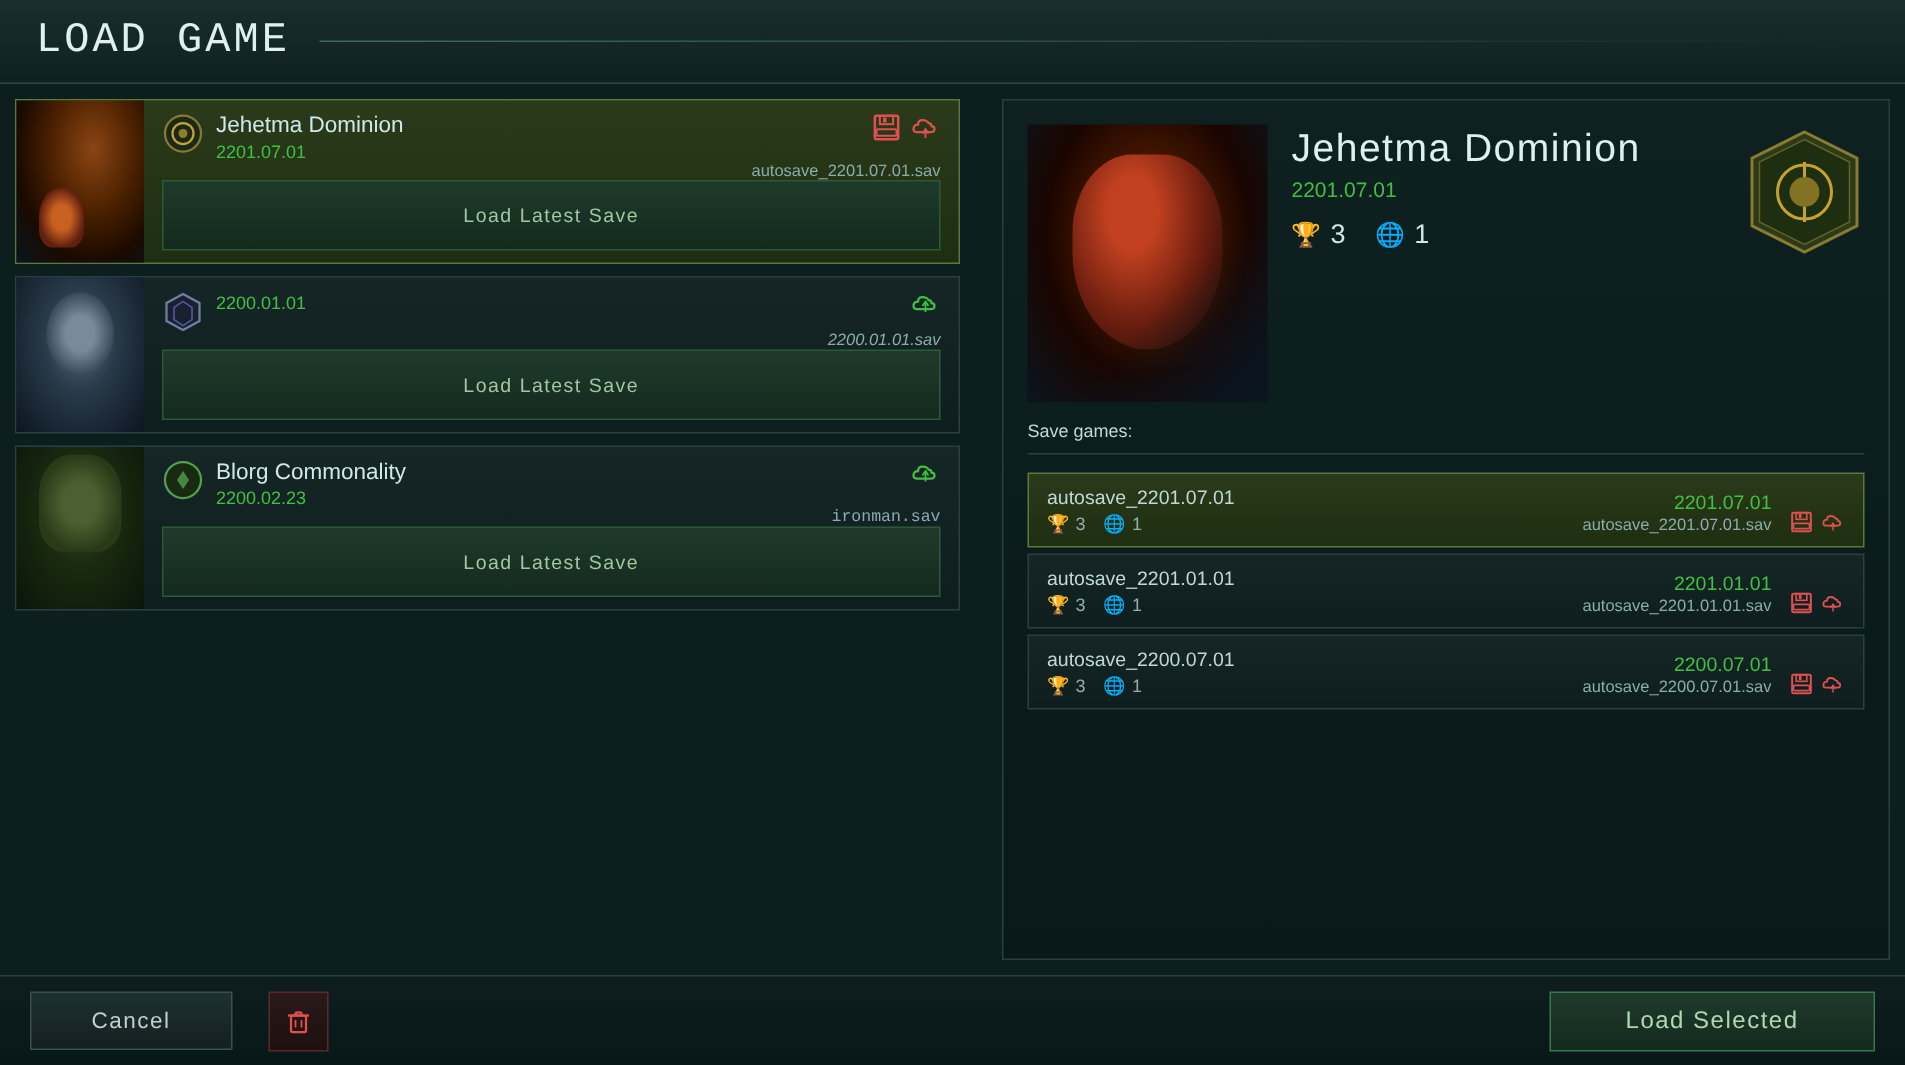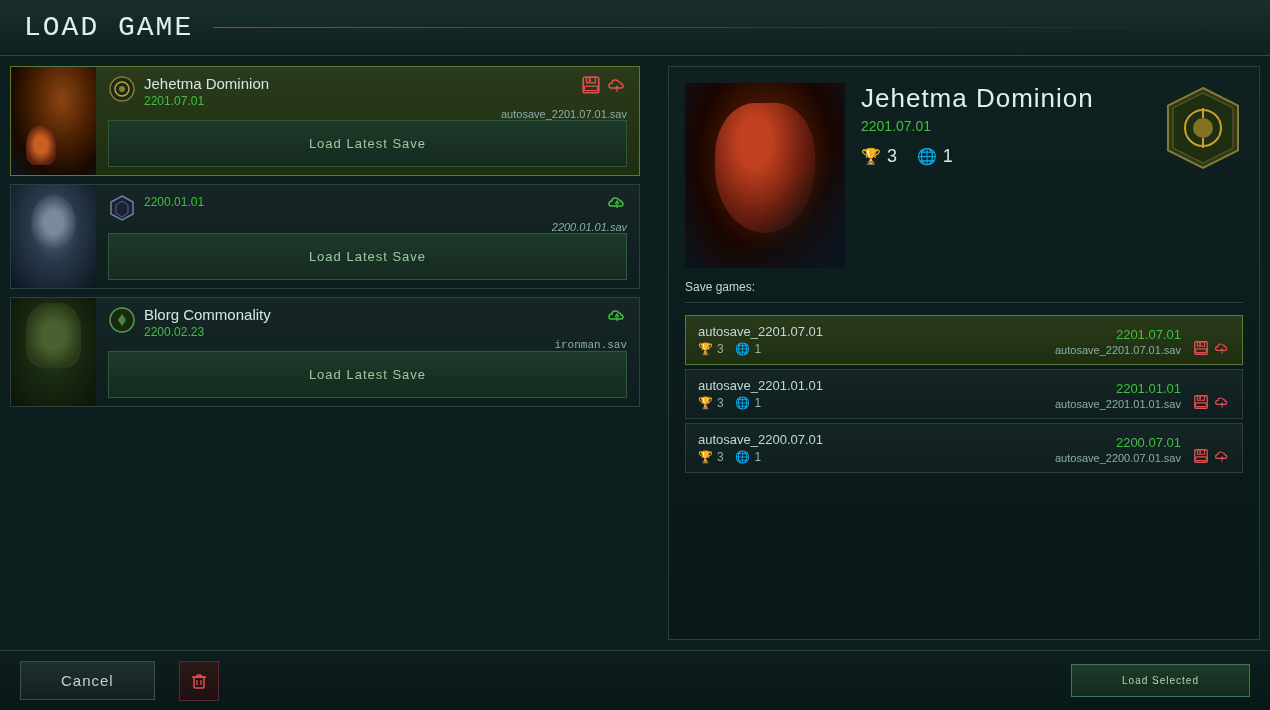--- a/index.html
+++ b/index.html
@@ -380,21 +380,21 @@
       justify-content: center;
       cursor: pointer;
       font-size: 16px;
     }
 
     .load-selected-btn {
       background: linear-gradient(180deg, #1e3a2a 0%, #142a1e 100%);
       border: 1px solid #3a7a4a;
       color: #b0d8b0;
       padding: 10px 50px;
-      font-size: 10px;
+      font-size: 16px;
       cursor: pointer;
       letter-spacing: 1px;
     }
 
     .stat-icon {
       display: inline-block;
       font-size: 16px;
       color: #90b8b8;
     }
 

